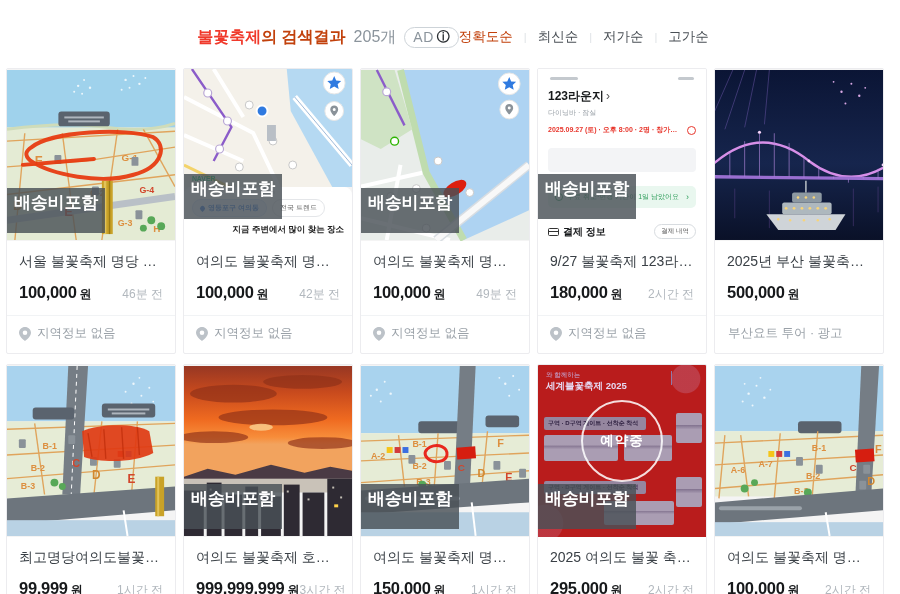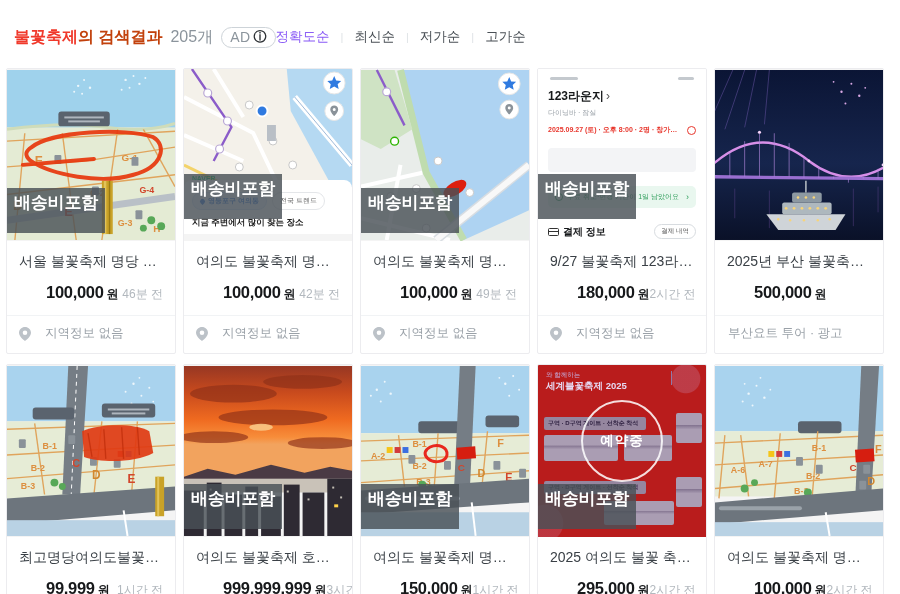--- a/index.html
+++ b/index.html
@@ -1,54 +1,54 @@
 <!DOCTYPE html>
 <html><head>
 <meta charset="utf-8">
 <style>
   * { margin:0; padding:0; box-sizing:border-box; }
   html,body { width:900px; height:594px; overflow:hidden; background:#fff;
     font-family:"Liberation Sans","DejaVu Sans",sans-serif; }
   .page { width:900px; height:594px; background:#fff; position:relative; }
 
   
-  .topbar { height:68px; display:flex; align-items:center; justify-content:flex-start;
+  .topbar { height:68px; display:flex; align-items:center; justify-content:center;
     padding:6px 8px 0 14px; background:#fff; }
   .result-title { display:flex; align-items:center; font-size:16px; color:#333; }
   .result-title .query { color:#f0392b; font-weight:bold; }
   .result-title .suffix { color:#c2410c; font-weight:bold; }
   .result-title .count { color:#8b949c; margin-left:8px; }
   .ad-pill { display:inline-flex; align-items:center; gap:3px; margin-left:8px;
     border:1px solid #cdd3d8; border-radius:11px; padding:1px 8px 2px; }
   .ad-pill .ad-txt { font-size:14px; color:#8b949c; letter-spacing:.5px; }
   .ad-pill .info-i { font-size:13px; color:#2b2f33; font-weight:bold; line-height:1; }
   .sorts { display:flex; align-items:center; font-size:13.5px; color:#4a5056; }
   .sorts .sort { cursor:pointer; }
-  .sorts .sort.active { color:#8b5cf6; }
+  .sorts .sort.active { color:#c2410c; }
   .sorts .sep { color:#dfe3e6; margin:0 11px; font-size:11px; }
 
   
   .grid { display:grid; grid-template-columns:repeat(5,170px); column-gap:7px; row-gap:10px;
     padding:0 16px 0 6px; }
   .card { background:#fff; border:1px solid #ececef; border-radius:2px; overflow:hidden; cursor:pointer; }
   .thumb { height:172px; position:relative; background:#f4f4f4; overflow:hidden; }
   .thumb svg { display:block; width:100%; height:100%; }
   .ship-badge { position:absolute; left:0; bottom:8px; background:rgba(73,80,87,.82);
     color:#fff; font-size:17px; font-weight:bold; padding:3px 7px 19px; letter-spacing:-.2px; }
   .ship-badge.raised { bottom:22px; }
   .info { padding:11px 12px 0; }
   .title { font-size:14px; font-weight:400; color:#3a4046; line-height:1.3;
     white-space:nowrap; overflow:hidden; text-overflow:ellipsis; }
   .price-row { display:flex; justify-content:space-between; align-items:baseline; margin-top:13px; }
-  .price { color:#17191b; white-space:nowrap;margin-left:27px; }
+  .price { color:#17191b; white-space:nowrap; }
   .price .num { font-size:16.5px; font-weight:bold; letter-spacing:-.3px; }
   .price .won { font-size:12px; font-weight:bold; margin-left:3px; }
   .time { font-size:12px; color:#b2b8be; white-space:nowrap; }
   .loc { margin:12px -12px 0; border-top:1px solid #f1f3f5; padding:9px 12px 11px;
-    display:flex; align-items:center; gap:14px; font-size:12.5px; color:#9aa1a8; }
+    display:flex; align-items:center; gap:6px; font-size:12.5px; color:#9aa1a8; }
   .loc.noicon { padding-left:13px; }
 
   
   .book { position:absolute; inset:0; background:#fff; padding:6px 10px; font-size:8px; }
   .book .blur-row { display:flex; justify-content:space-between; padding:2px 2px 8px; }
   .book .blur-row i { display:block; height:3px; background:#c4c9ce; border-radius:2px; }
   .book-title { font-size:12px; font-weight:bold; color:#17191b; }
   .book-title .arr { font-weight:normal; color:#555; margin-left:2px; }
   .book-sub { font-size:7px; color:#9aa1a8; margin-top:3px; }
   .book-res { font-size:7px; color:#e8362c; font-weight:bold; margin-top:7px;
@@ -80,22 +80,22 @@
   .tk-stub { position:absolute; background:#95869f; border-radius:2px; }
   .tk-stub .ln { font-size:6px; color:#2e2040; font-weight:bold; padding:2px 4px; white-space:nowrap; overflow:hidden; }
   .tk-substub { position:absolute; background:#aa9db3; border-radius:2px;
     background-image:linear-gradient(180deg, transparent 40%, rgba(60,40,80,.35) 41%, transparent 55%); }
   .tk-circle { position:absolute; left:50%; top:44%; transform:translate(-50%,-50%);
     width:82px; height:82px; border:2px solid rgba(255,255,255,.85); border-radius:50%;
     display:flex; align-items:center; justify-content:center; }
   .tk-circle span { color:#fff; font-size:13.5px; font-weight:bold; letter-spacing:1px; }
 
   
-  .nv-sheet { position:absolute; left:0; right:0; bottom:7px; height:54px; background:#fff;
-    border-radius:8px 8px 0 0; }
+  .nv-sheet { position:absolute; left:0; right:0; bottom:0; height:54px; background:#fff;
+    border-radius:8px 8px 0 0;text-align:right; }
   .nv-handle { width:14px; height:3px; background:#dfe2e5; border-radius:2px; margin:4px auto 0; }
   .nv-pills { display:flex; gap:5px; padding:5px 8px 0; }
   .nv-pill { font-size:7px; padding:3px 7px; border-radius:10px; white-space:nowrap; display:flex; align-items:center; gap:3px; }
   .nv-pill.blue { background:#eef4fd; border:1px solid #d2e2fา8; border:1px solid #d2e2f8; color:#3b7de0; font-weight:bold; }
   .nv-pill.gray { background:#fff; border:1px solid #e4e6e9; color:#666; }
   .nv-pin { width:5px; height:5px; background:#3b7de0; border-radius:50% 50% 50% 0; transform:rotate(-45deg); }
   .nv-caption { font-size:8.5px; font-weight:bold; color:#222; padding:7px 8px 0; white-space:nowrap; }
 </style>
 </head>
 <body>

